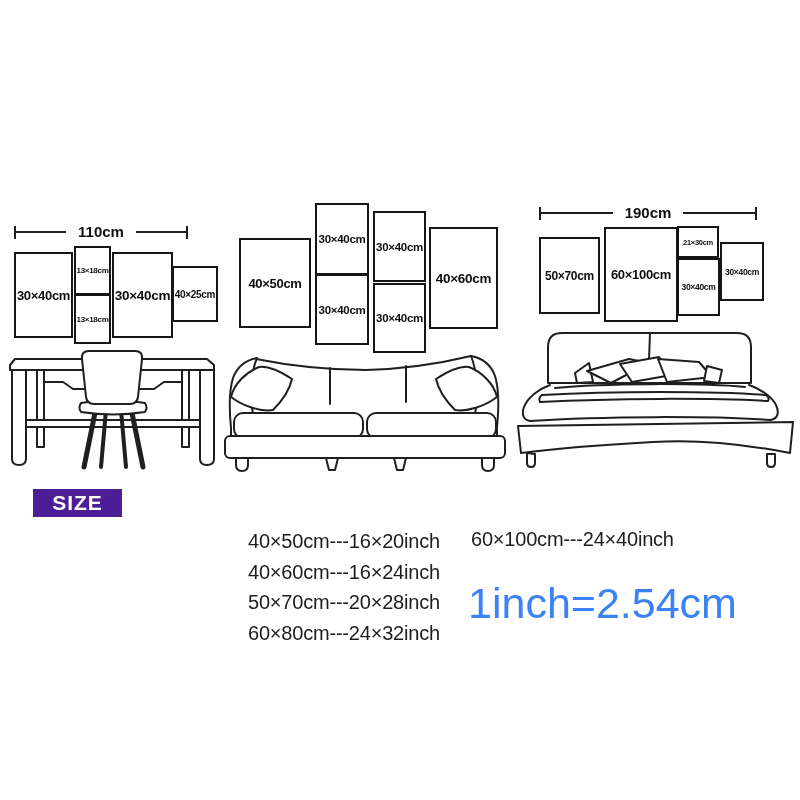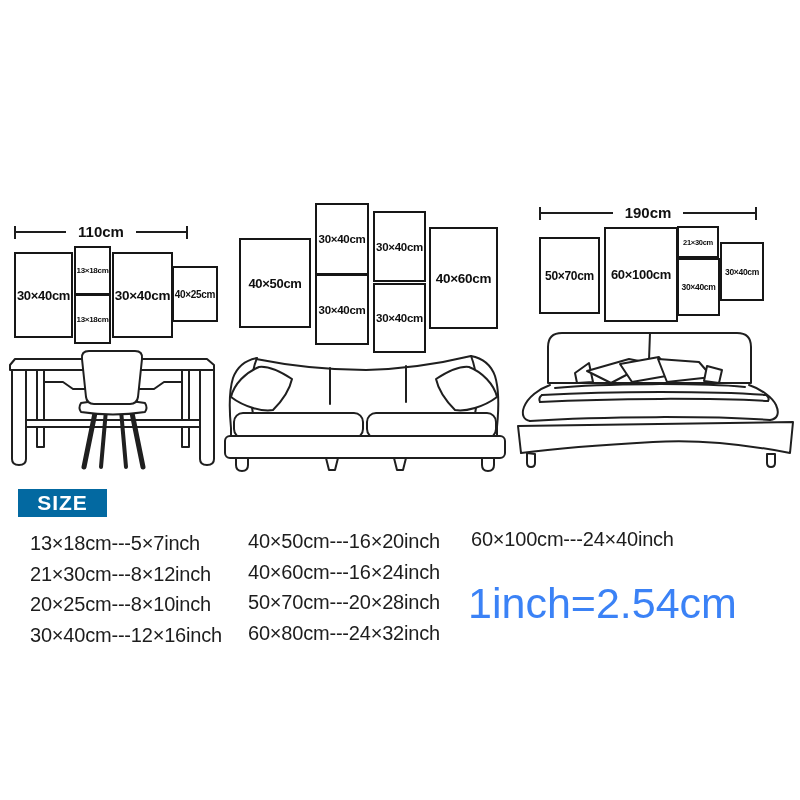--- a/index.html
+++ b/index.html
@@ -17,22 +17,22 @@
   .frame.b25{border-width:2.5px;}
   
   .arrow{position:absolute;display:flex;align-items:center;height:14px;}
   .arrow .tick{width:2px;height:13px;background:#1d1d1d;flex:0 0 auto;}
   .arrow .line{flex:1 1 auto;height:2px;background:#1d1d1d;}
   .arrow .alabel{padding:0 12px;font-weight:700;color:#111;line-height:14px;}
   
   .furn{position:absolute;}
   
   .size-badge{
-    position:absolute;left:18px;top:489px;width:89px;height:28px;
-    background:#0369a1;color:#ffffff;font-weight:700;font-size:21px;
+    position:absolute;left:33px;top:489px;width:89px;height:28px;
+    background:#4c1d95;color:#ffffff;font-weight:700;font-size:21px;
     display:flex;align-items:center;justify-content:center;letter-spacing:1px;
   }
   .size-col{position:absolute;}
   .size-row{
     font-size:20px;line-height:20px;margin:0 0 10.5px 0;color:#1d1d1d;
     white-space:nowrap;letter-spacing:-0.2px;
   }
   .conv-note{
     position:absolute;left:468px;top:581px;font-size:43px;line-height:44px;
     color:#3b82f6;white-space:nowrap;
@@ -131,26 +131,20 @@
       <path d="M29,65 C100,61 200,61 253,65" fill="none"></path>
       <path d="M27,72 C100,68 200,68 255,71" fill="none"></path>
       <path d="M29,65 Q25,68 27,72" fill="none"></path>
       <path d="M253,65 Q257,68 255,71" fill="none"></path>
       <path d="M17,91 C90,86 200,86 257,90" fill="none"></path>
     </g>
   </svg>
 
   <div class="size-badge">SIZE</div>
 
-  <div class="size-col" style="left:30px;top:533px">
-    <div class="size-row">13×18cm---5×7inch</div>
-    <div class="size-row">21×30cm---8×12inch</div>
-    <div class="size-row">20×25cm---8×10inch</div>
-    <div class="size-row">30×40cm---12×16inch</div>
-  </div>
 
   <div class="size-col" style="left:248px;top:531px">
     <div class="size-row">40×50cm---16×20inch</div>
     <div class="size-row">40×60cm---16×24inch</div>
     <div class="size-row">50×70cm---20×28inch</div>
     <div class="size-row">60×80cm---24×32inch</div>
   </div>
 
   <div class="size-col" style="left:471px;top:529px">
     <div class="size-row">60×100cm---24×40inch</div>

